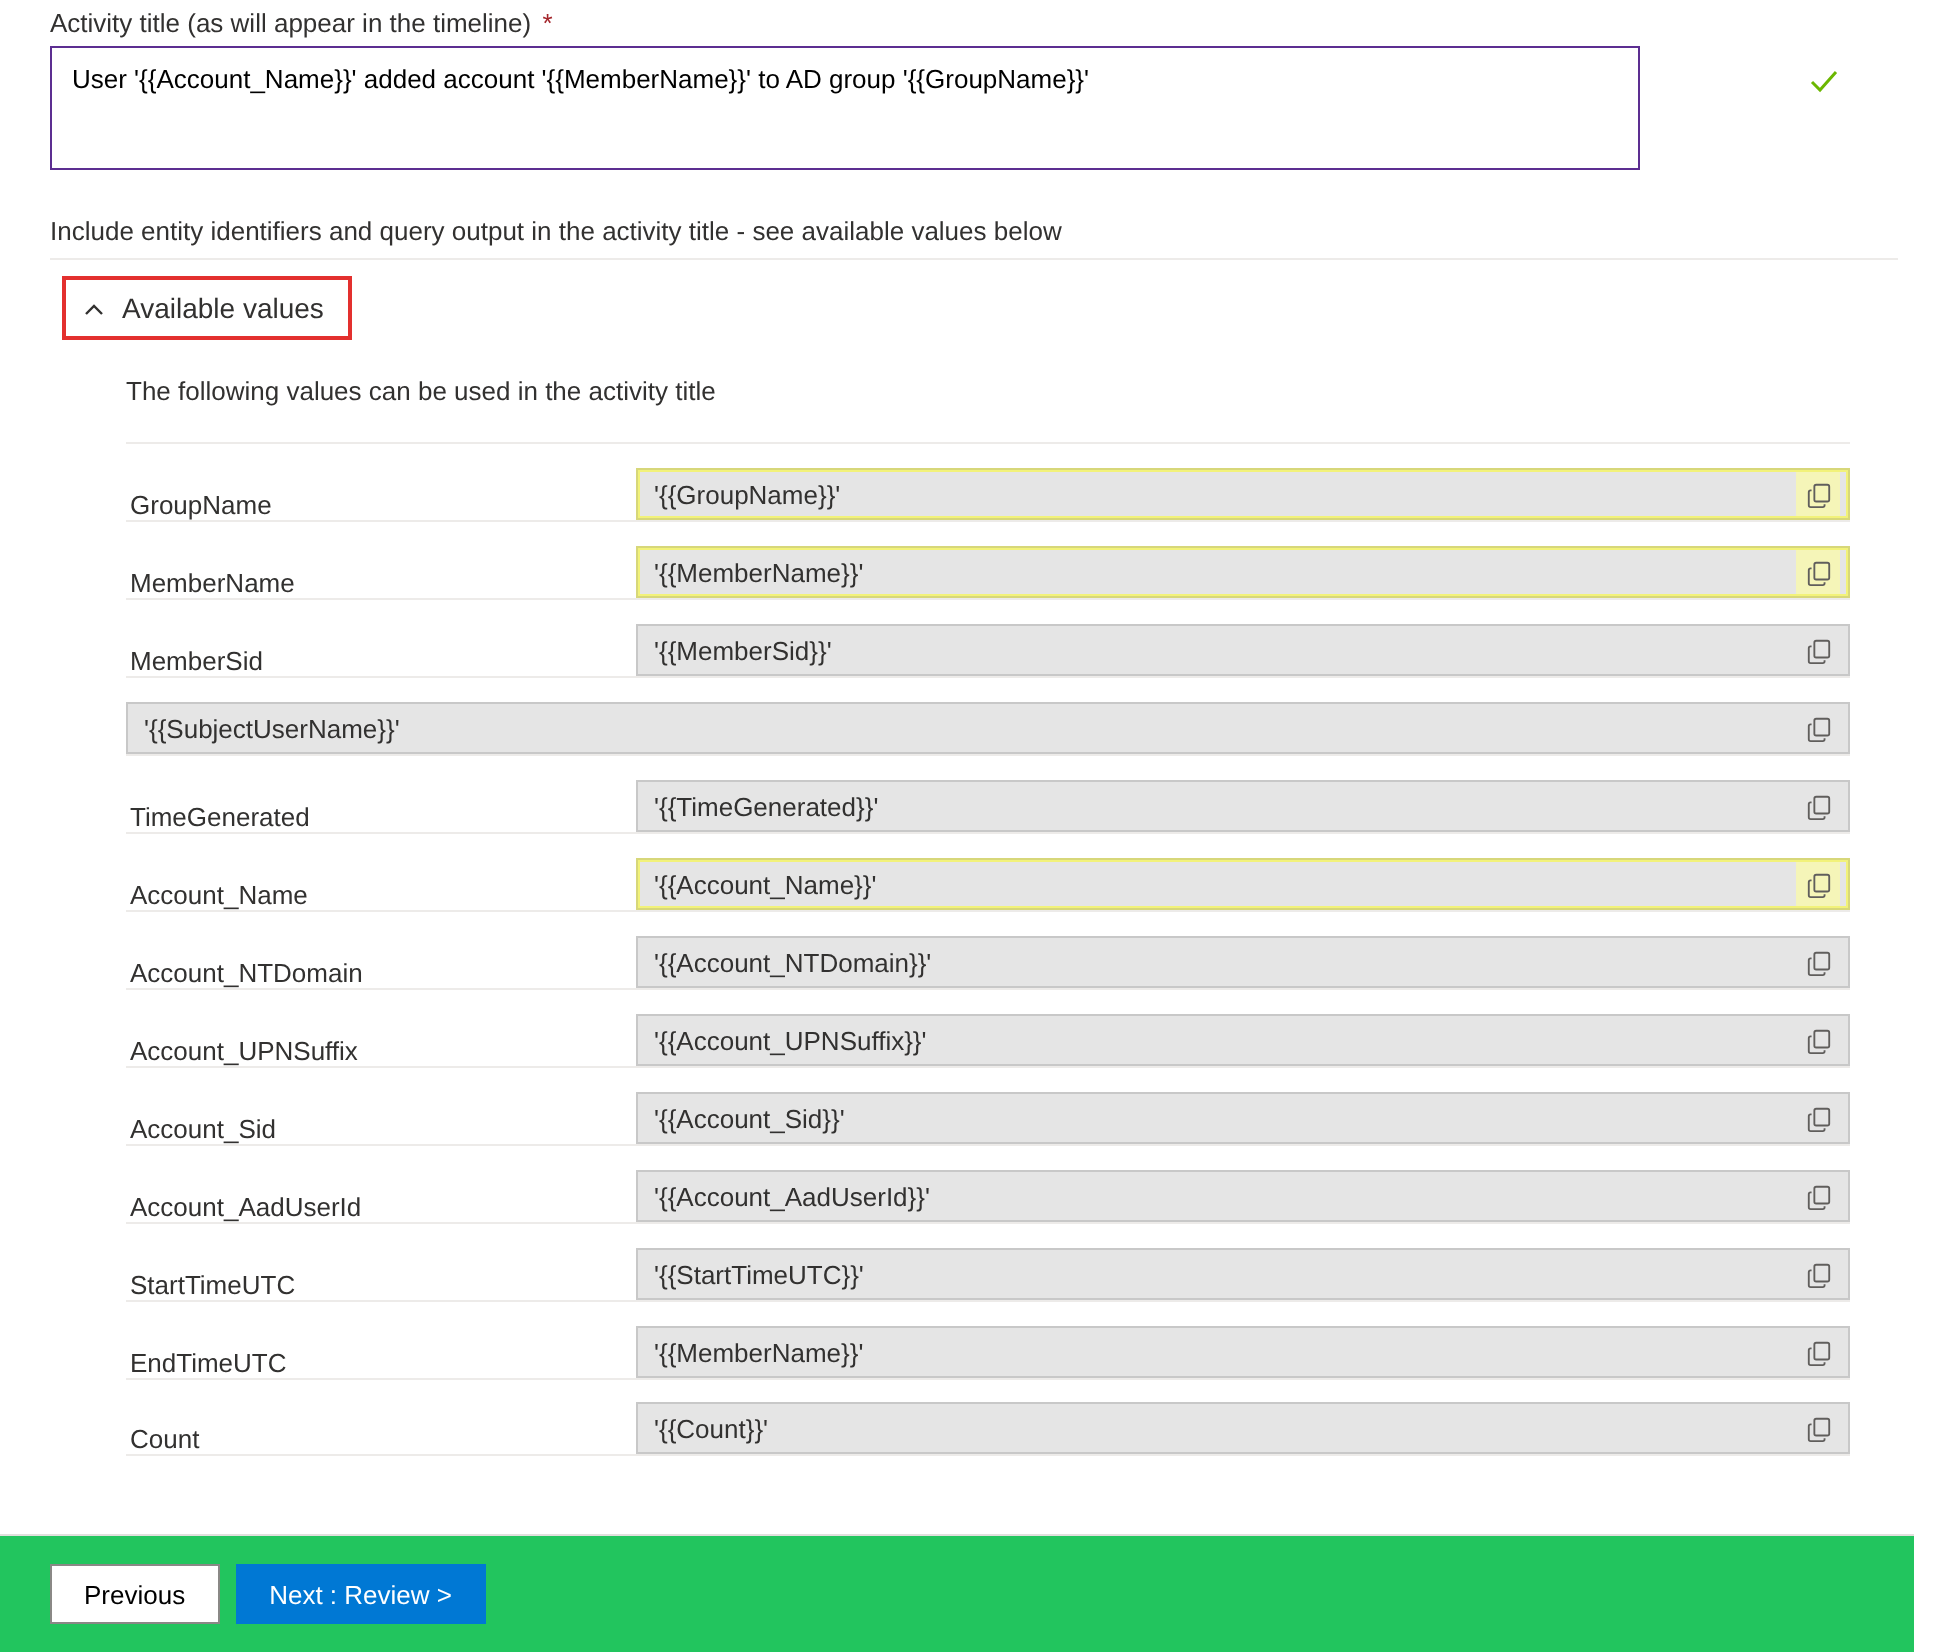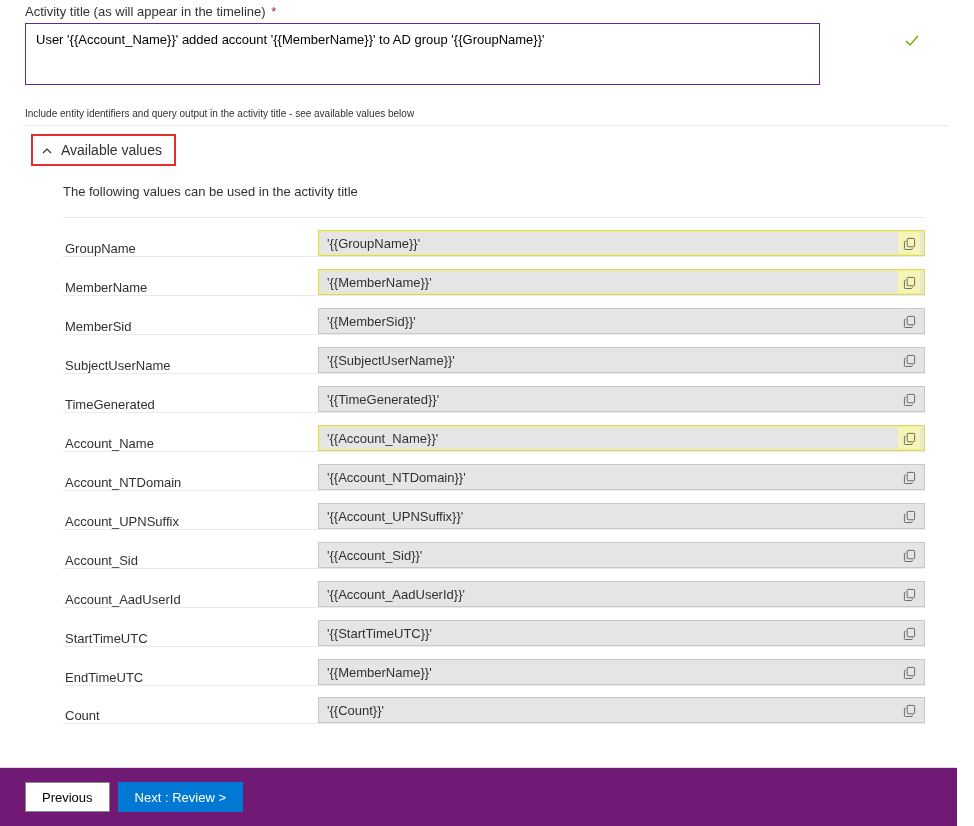--- a/index.html
+++ b/index.html
@@ -55,21 +55,21 @@
   .title-input-wrap { position: relative; width: 905px; }
   .check-icon {
     position: absolute;
     right: 10px;
     top: 10px;
     width: 16px;
     height: 16px;
     color: #6bb700;
   }
   .hint {
-    font-size: 10px;
+    font-size: 13px;
     color: #323130;
     margin: 20px 0 6px 0;
   }
   .divider {
     border: none;
     border-top: 1px solid #edebe9;
     margin: 0;
   }
   .collapsible {
     display: inline-flex;
@@ -130,21 +130,21 @@
     justify-content: center;
     cursor: pointer;
     color: #605e5c;
   }
   .copy-btn svg { width: 13px; height: 13px; }
   .footer {
     border-top: 1px solid #e1dfdd;
     padding: 14px 0 14px 25px;
     display: flex;
     gap: 8px;
-    background: #701a75;
+    background: #22c55e;
     position: absolute;
     bottom: 0;
     left: 0;
     right: 17px;
   }
   .btn {
     height: 30px;
     padding: 0 16px;
     font-size: 13px;
     font-family: inherit;
@@ -226,21 +226,20 @@
               <span class="value-text">'{{MemberSid}}'</span>
               <span class="copy-btn">
                 <svg viewBox="0 0 14 14" fill="none" stroke="currentColor" stroke-width="1">
                   <rect x="4.5" y="1.5" width="8" height="9" rx="1"></rect>
                   <path d="M3 4.5 H2.5 a1 1 0 0 0 -1 1 V12.5 a1 1 0 0 0 1 1 H9 a1 1 0 0 0 1 -1 V12"></path>
                 </svg>
               </span>
             </div>
           </div>
           <div class="value-row">
-            <div class="value-name">SubjectUserName</div>
             <div class="value-box">
               <span class="value-text">'{{SubjectUserName}}'</span>
               <span class="copy-btn">
                 <svg viewBox="0 0 14 14" fill="none" stroke="currentColor" stroke-width="1">
                   <rect x="4.5" y="1.5" width="8" height="9" rx="1"></rect>
                   <path d="M3 4.5 H2.5 a1 1 0 0 0 -1 1 V12.5 a1 1 0 0 0 1 1 H9 a1 1 0 0 0 1 -1 V12"></path>
                 </svg>
               </span>
             </div>
           </div>

